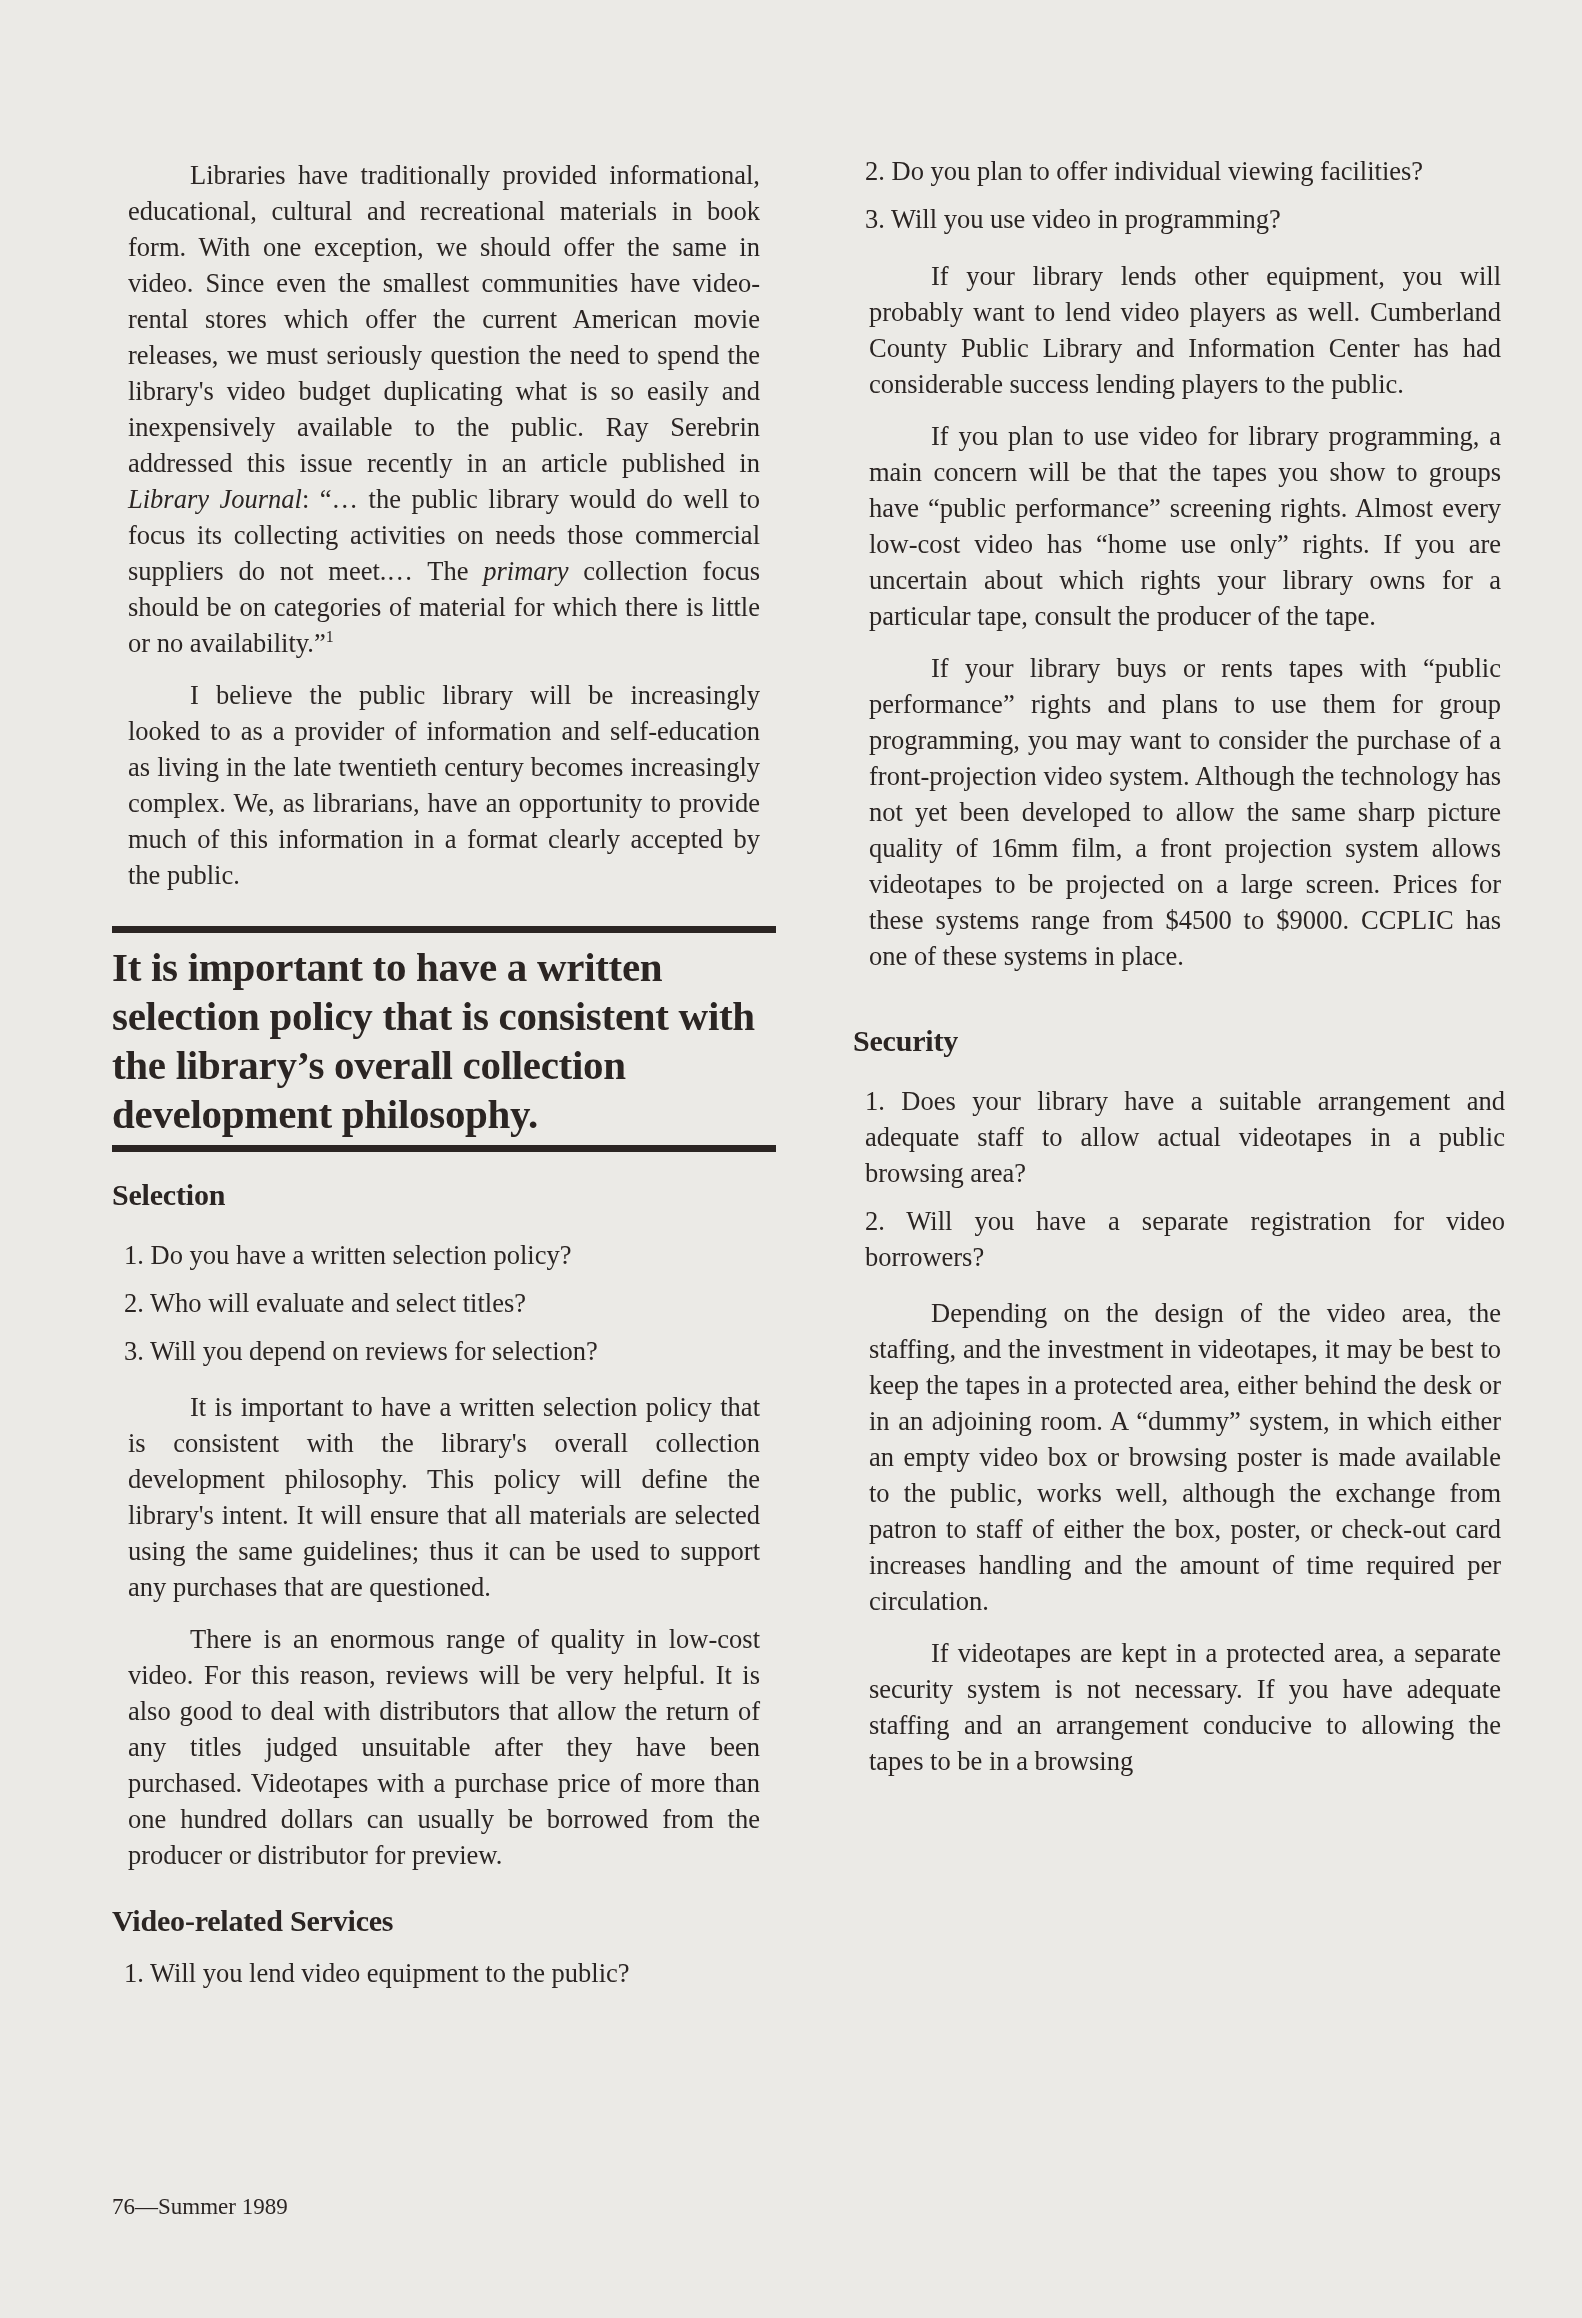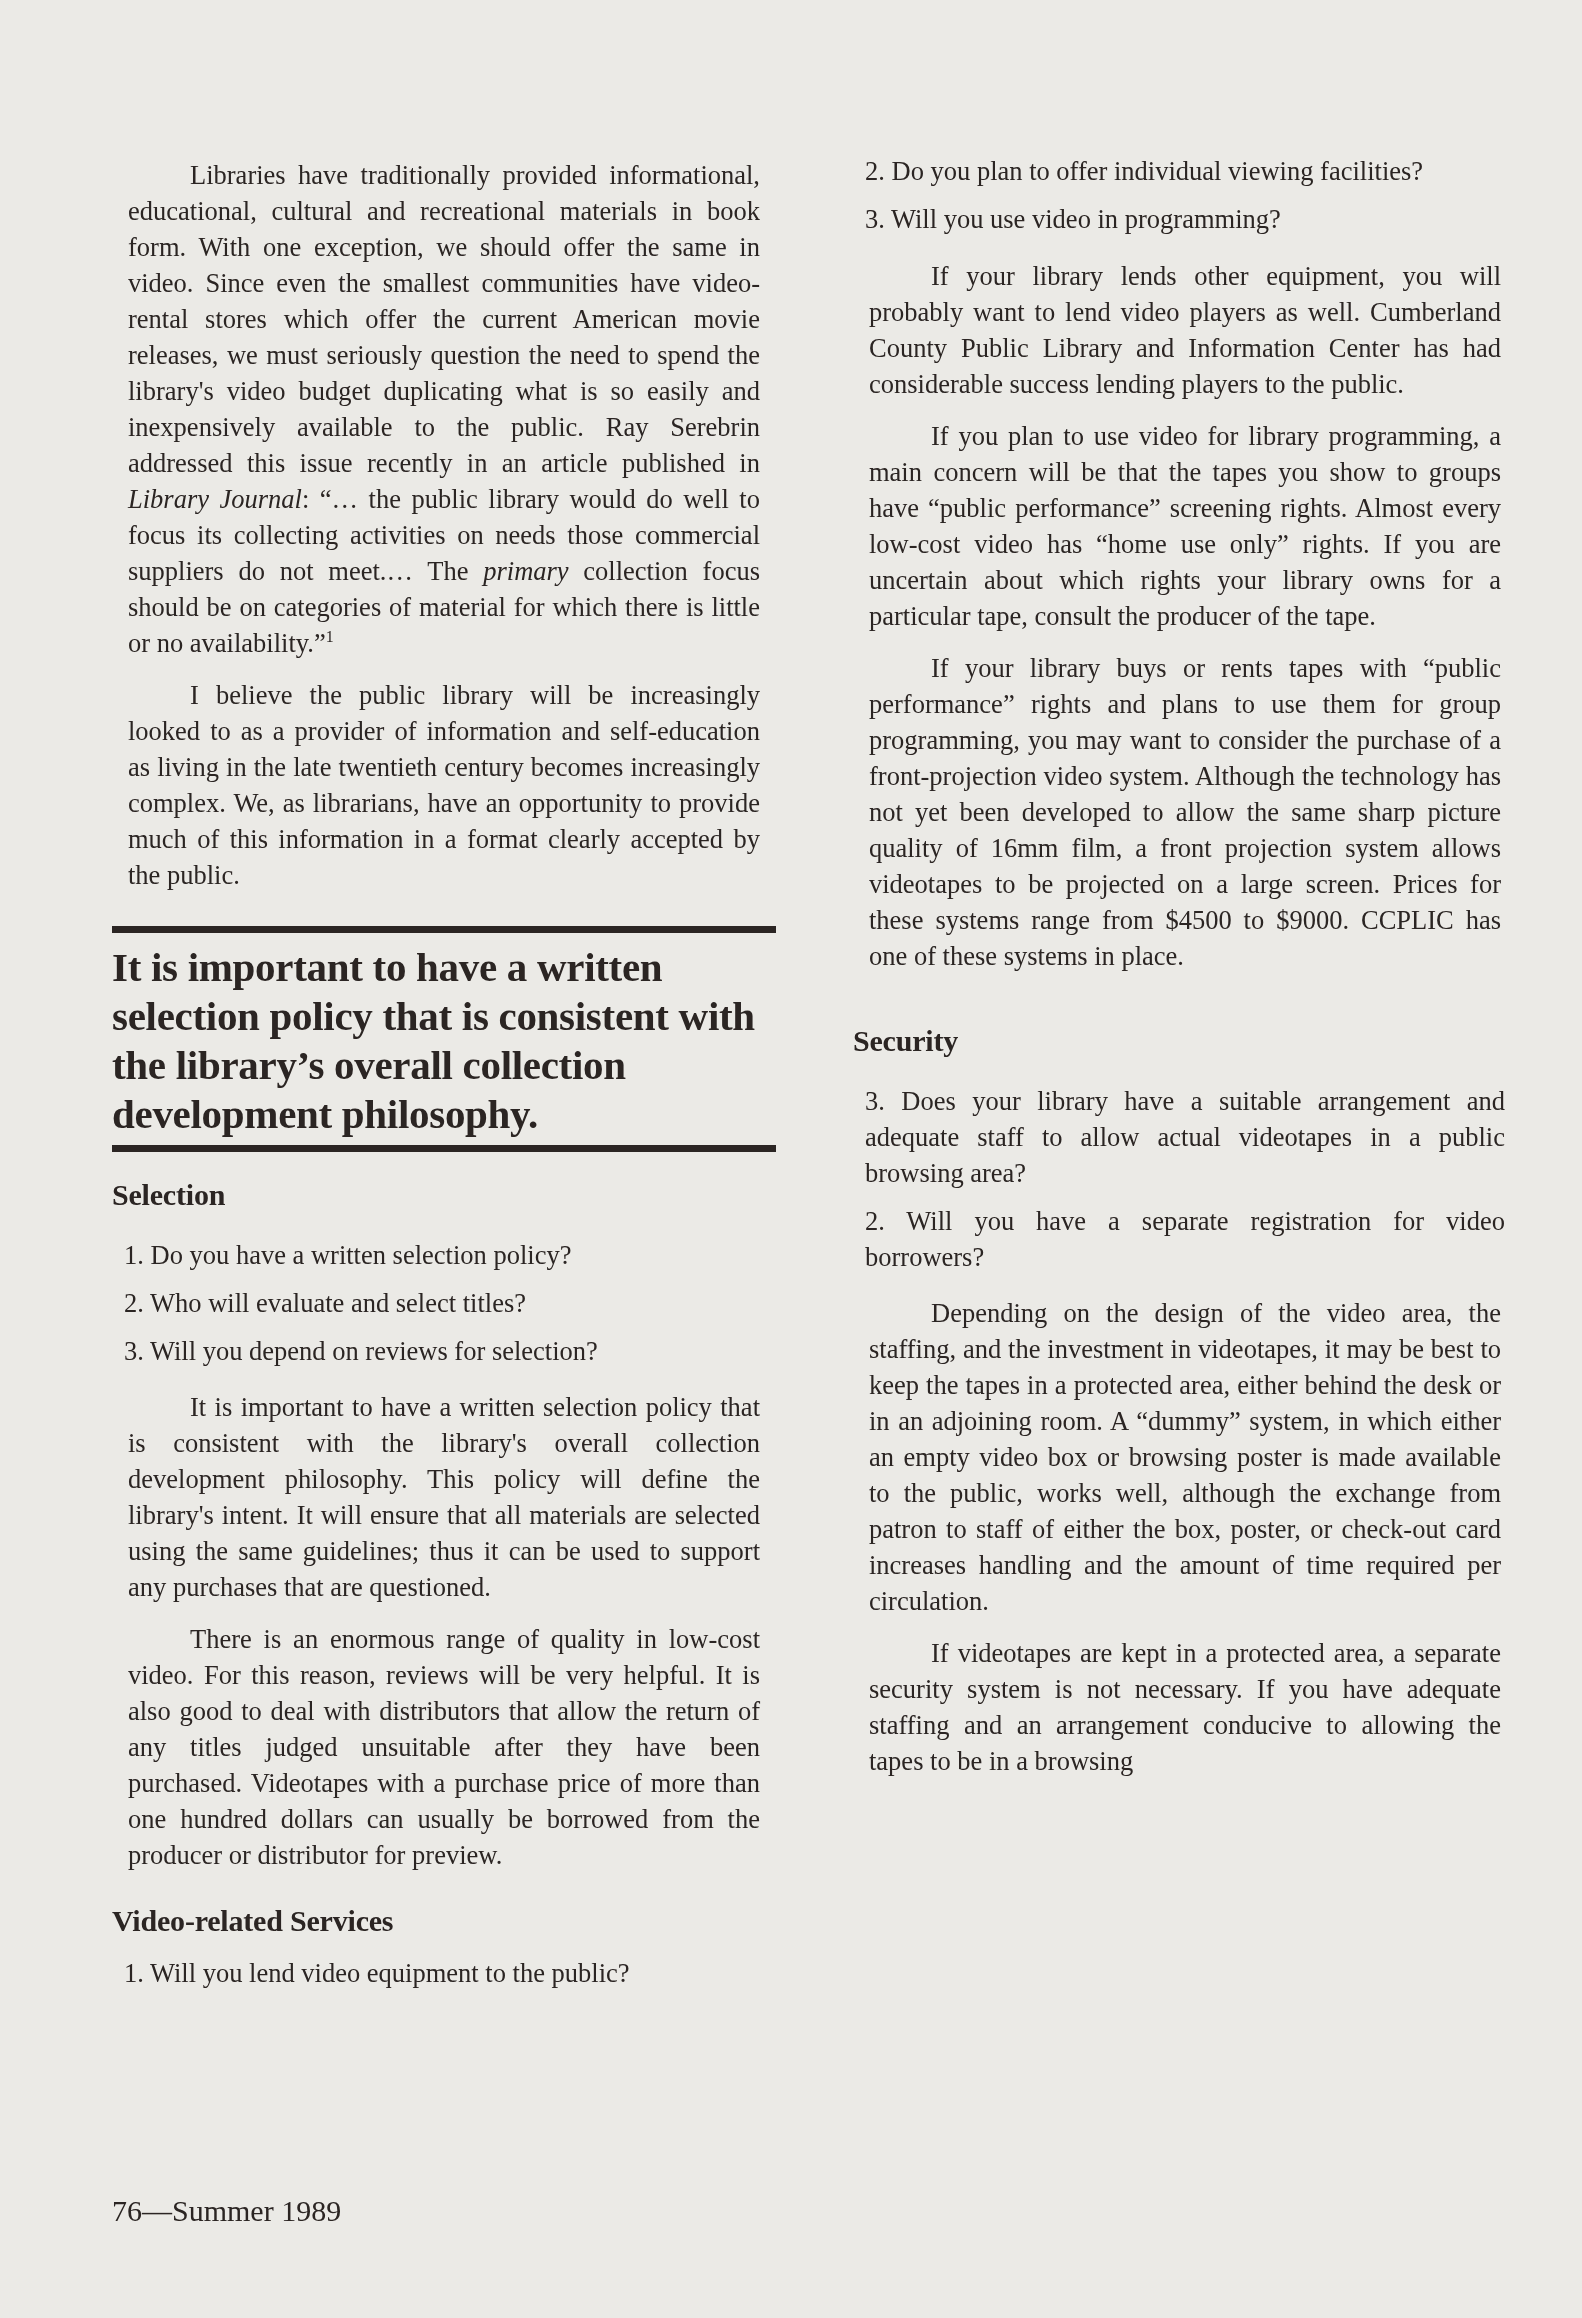--- a/index.html
+++ b/index.html
@@ -28,21 +28,21 @@
     border-top: 7.1px solid #2b2523; border-bottom: 7.1px solid #2b2523;
     padding: 9.5px 0 6.3px 0; margin-top: 33px;
     font-weight: bold; font-size: 41px; line-height: 49px;
     text-align: left; letter-spacing: -0.3px;
   }
   .sec { margin-top: 25px; }
   .list { margin-top: 24px; }
   .gap-lg { margin-top: 30px; }
   .footer {
     position: absolute; left: 112px; top: 2194px;
-    font-size: 30px;
+    font-size: 23px;
   }
   em { font-style: italic; }
   sup { font-size: 60%; line-height: 0; }
 </style>
 </head>
 <body>
 
 <div class="page">
 
   <div class="col col-left">
@@ -75,21 +75,21 @@
       <p class="q">2. Do you plan to offer individual viewing facilities?</p>
       <p class="q">3. Will you use video in programming?</p>
       <p class="indent-gap">If your library lends other equipment, you will probably want to lend video players as well. Cumberland County Public Library and Information Center has had considerable success lending players to the public.</p>
       <p class="indent">If you plan to use video for library programming, a main concern will be that the tapes you show to groups have “public performance” screening rights. Almost every low-cost video has “home use only” rights. If you are uncertain about which rights your library owns for a particular tape, consult the producer of the tape.</p>
       <p class="indent">If your library buys or rents tapes with “public performance” rights and plans to use them for group programming, you may want to consider the purchase of a front-projection video system. Although the technology has not yet been developed to allow the same sharp picture quality of 16mm film, a front projection system allows videotapes to be projected on a large screen. Prices for these systems range from $4500 to $9000. CCPLIC has one of these systems in place.</p>
     </div>
 
     <div class="sec gap-lg" style="margin-top:49px">
       <p class="subhead">Security</p>
       <div class="list">
-        <p class="q" style="text-align:justify">3. Does your library have a suitable arrangement and adequate staff to allow actual videotapes in a public browsing area?</p>
+        <p class="q" style="text-align:justify">1. Does your library have a suitable arrangement and adequate staff to allow actual videotapes in a public browsing area?</p>
         <p class="q" style="text-align:justify">2. Will you have a separate registration for video borrowers?</p>
       </div>
       <p class="indent-gap">Depending on the design of the video area, the staffing, and the investment in videotapes, it may be best to keep the tapes in a protected area, either behind the desk or in an adjoining room. A “dummy” system, in which either an empty video box or browsing poster is made available to the public, works well, although the exchange from patron to staff of either the box, poster, or check-out card increases handling and the amount of time required per circulation.</p>
       <p class="indent">If videotapes are kept in a protected area, a separate security system is not necessary. If you have adequate staffing and an arrangement conducive to allowing the tapes to be in a browsing</p>
     </div>
   </div>
 
   <div class="footer">76—Summer 1989</div>
 </div>
 

